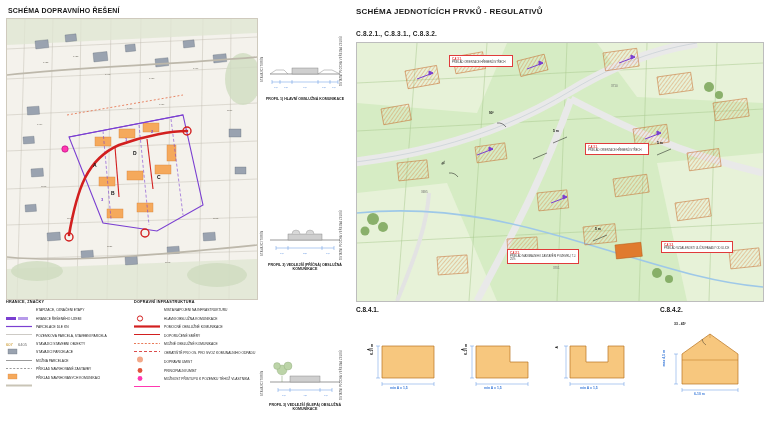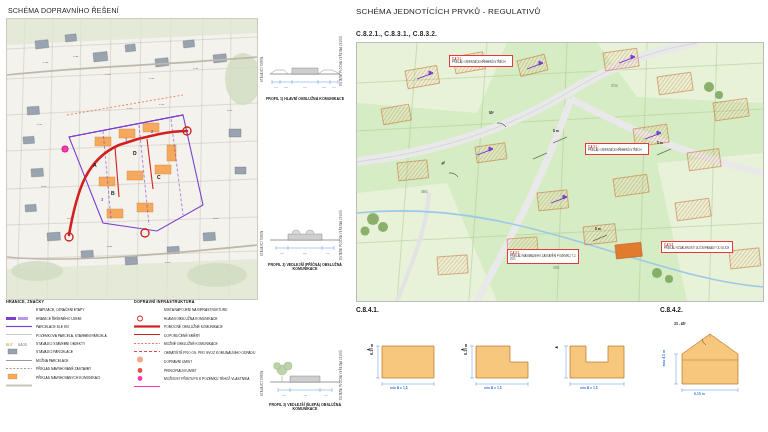--- a/index.html
+++ b/index.html
@@ -1,19 +1,19 @@
 <!DOCTYPE html>
 <html><head>
 <meta charset="utf-8">
 <style>
   html,body{margin:0;padding:0;}
   body{width:768px;height:432px;background:#ffffff;font-family:"Liberation Sans",sans-serif;overflow:hidden;}
   .page{position:relative;width:768px;height:432px;}
 
-  .title{position:absolute;font-size:7px;font-weight:normal;color:#1a1a1a;letter-spacing:.2px;}
+  .title{position:absolute;font-size:7px;font-weight:bold;color:#1a1a1a;letter-spacing:.2px;}
   #title-left{left:8px;top:7px;}
   #title-right{left:356px;top:7px;font-size:8px;}
   #subtitle-right{left:356px;top:30px;font-size:6.5px;font-weight:bold;color:#222;}
 
   
   .leftmap{position:absolute;left:6px;top:18px;width:250px;height:280px;background:#f3f1ec;border:0.5px solid #cfcabd;overflow:hidden;}
   .lm-svg{position:absolute;left:0;top:0;}
 
   
   .profcol{position:absolute;left:262px;top:20px;width:86px;height:405px;}

